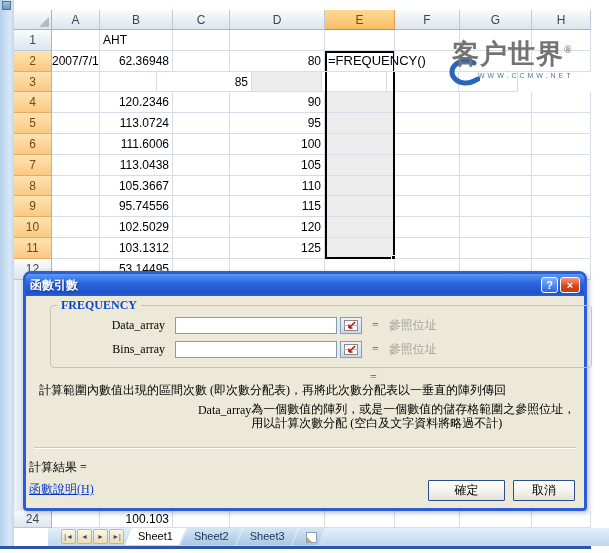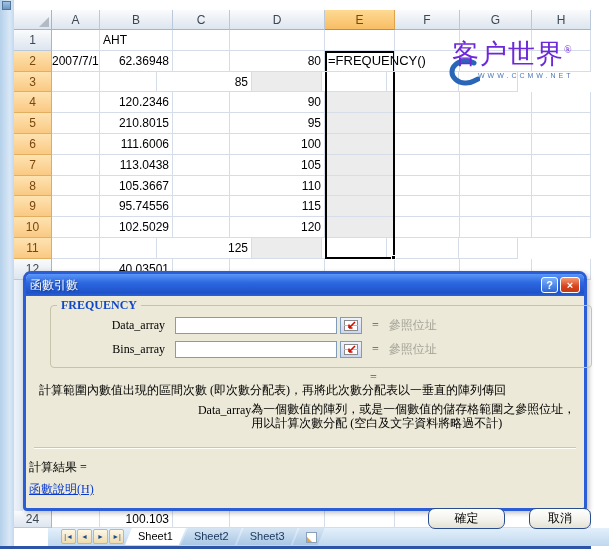--- a/index.html
+++ b/index.html
@@ -46,36 +46,36 @@
 
   
   .sel-border { position:absolute; left:311px; top:40.8px; width:70px; height:208px;
     border:2px solid #000; z-index:2; pointer-events:none; }
   .fill-handle { position:absolute; right:-3px; bottom:-3px; width:5px; height:5px;
     background:#000; border:1px solid #fff; }
 
   
   .logo { position:absolute; left:438px; top:36px; width:158px; height:52px; z-index:4; }
   .logo-swoosh { position:absolute; left:0; top:20px; }
-  .logo-main { position:absolute; left:14px; top:0; color:#6d28d9; font-weight:normal;
+  .logo-main { position:absolute; left:14px; top:0; color:#737373; font-weight:bold;
     font-size:27px; letter-spacing:1px; white-space:nowrap;
     font-family:"Liberation Serif","DejaVu Serif",serif; }
   .logo-reg { font-size:10px; vertical-align:super; letter-spacing:0; }
   .logo-sub { position:absolute; left:40px; top:36px; color:#4a78b8; font-size:7px;
     letter-spacing:3px; white-space:nowrap; }
 
   
   .dialog { position:absolute; left:23px; top:271px; width:564px; height:240px; z-index:10;
     border:3px solid #2b5ed6; border-radius:8px 8px 4px 4px; background:#ece9d8;
     box-shadow:2px 2px 5px rgba(0,0,0,0.25);
     font-family:"Liberation Serif","DejaVu Serif",serif; }
   .titlebar { height:22px; display:flex; align-items:center; padding:0 4px;
     border-radius:5px 5px 0 0;
     background:linear-gradient(180deg,#5a97f7 0%,#2c68e0 40%,#1e52ca 85%,#2a61d8 100%); }
-  .title { color:#fff; font-weight:normal; font-size:12px; text-shadow:1px 1px 1px #123b8c; }
+  .title { color:#fff; font-weight:bold; font-size:12px; text-shadow:1px 1px 1px #123b8c; }
   .tb-btns { margin-left:auto; display:flex; gap:2px; }
   .help-btn { width:17px; height:16px; border:1px solid #fff; border-radius:3px; color:#fff;
     background:linear-gradient(#7db1fb,#2d67d9); font-weight:bold; font-size:11px;
     text-align:center; line-height:14px; cursor:default; }
   .close-btn { width:20px; height:16px; border:1px solid #fff; border-radius:3px; color:#fff;
     background:linear-gradient(#f39a74,#d8431c 60%,#c23a14); font-weight:bold; font-size:11px;
     text-align:center; line-height:14px; cursor:default; }
   .dbody { position:relative; height:212px; font-size:12px; }
 
   .groupbox { position:absolute; left:24px; top:9px; width:542px; height:63px;
@@ -96,25 +96,25 @@
   .arg-row { position:absolute; left:8px; top:107px; width:548px; display:flex; }
   .arg-spacer { width:171px; }
   .arg-label { white-space:nowrap; }
   .arg-text { width:345px; line-height:1.15; }
   .dsep { position:absolute; left:8px; top:151px; width:542px; height:2px;
     border-top:1px solid #c9c6b2; border-bottom:1px solid #fffef5; }
   .result { position:absolute; left:3px; top:163px; }
   .help-link { position:absolute; left:3px; top:185px; color:#0b3bce;
     text-decoration:underline; cursor:pointer; }
   .xpbtn { position:absolute; top:184px; height:21px; border:1px solid #2a4d8f;
-    border-radius:7px; background:linear-gradient(#ffffff,#f2f1ea 60%,#e4e2d4);
+    border-radius:1px; background:linear-gradient(#ffffff,#f2f1ea 60%,#e4e2d4);
     text-align:center; line-height:19px; font-size:12px;
-    font-family:"Liberation Sans","DejaVu Sans",sans-serif; cursor:pointer;margin-top:28px; }
+    font-family:"Liberation Sans","DejaVu Sans",sans-serif; cursor:pointer; }
   .btn-ok { left:402px; width:77px; }
-  .btn-cancel { left:503px; width:62px; }
+  .btn-cancel { left:487px; width:62px; }
 
   
   .row24 { position:absolute; left:14px; top:511px; width:577px; height:17px; display:flex; z-index:1; }
   .row24 .rh { line-height:17px; }
   .row24 .c { line-height:17px; }
   .tabbar { position:absolute; left:0; top:528px; width:591px; height:18px; z-index:2;
     background:linear-gradient(#e4f0fb,#bfd7ee); display:flex; align-items:flex-start;margin-left:48px; }
   .tab-nav { display:flex; gap:1px; margin-left:13px; padding-top:1px; }
   .tnav { width:15px; height:15px; border:1px solid #c8b78a; border-radius:2px;
     background:linear-gradient(#fdf7e6,#efdcae); color:#1e4a8f; font-size:7px;
@@ -196,21 +196,21 @@
       <div class="c wD num">90</div>
       <div class="c wE selfill"></div>
       <div class="c wF"></div>
       <div class="c wG"></div>
       <div class="c wH"></div>
     </div>
 
     <div class="r">
       <div class="rh selrow">5</div>
       <div class="c wA"></div>
-      <div class="c wB num">210.8015</div>
+      <div class="c wB num">113.0724</div>
       <div class="c wC"></div>
       <div class="c wD num">95</div>
       <div class="c wE selfill"></div>
       <div class="c wF"></div>
       <div class="c wG"></div>
       <div class="c wH"></div>
     </div>
 
     <div class="r">
       <div class="rh selrow">6</div>
@@ -268,32 +268,33 @@
       <div class="c wD num">120</div>
       <div class="c wE selfill"></div>
       <div class="c wF"></div>
       <div class="c wG"></div>
       <div class="c wH"></div>
     </div>
 
     <div class="r">
       <div class="rh selrow">11</div>
       <div class="c wA"></div>
+      <div class="c wB num">103.1312</div>
       <div class="c wC"></div>
       <div class="c wD num">125</div>
       <div class="c wE selfill"></div>
       <div class="c wF"></div>
       <div class="c wG"></div>
       <div class="c wH"></div>
     </div>
 
     <div class="r">
       <div class="rh">12</div>
       <div class="c wA"></div>
-      <div class="c wB num">40.03501</div>
+      <div class="c wB num">53.14495</div>
       <div class="c wC"></div>
       <div class="c wD"></div>
       <div class="c wE"></div>
       <div class="c wF"></div>
       <div class="c wG"></div>
       <div class="c wH"></div>
     </div>
 
     <div class="sel-border">
       <div class="fill-handle"></div>

